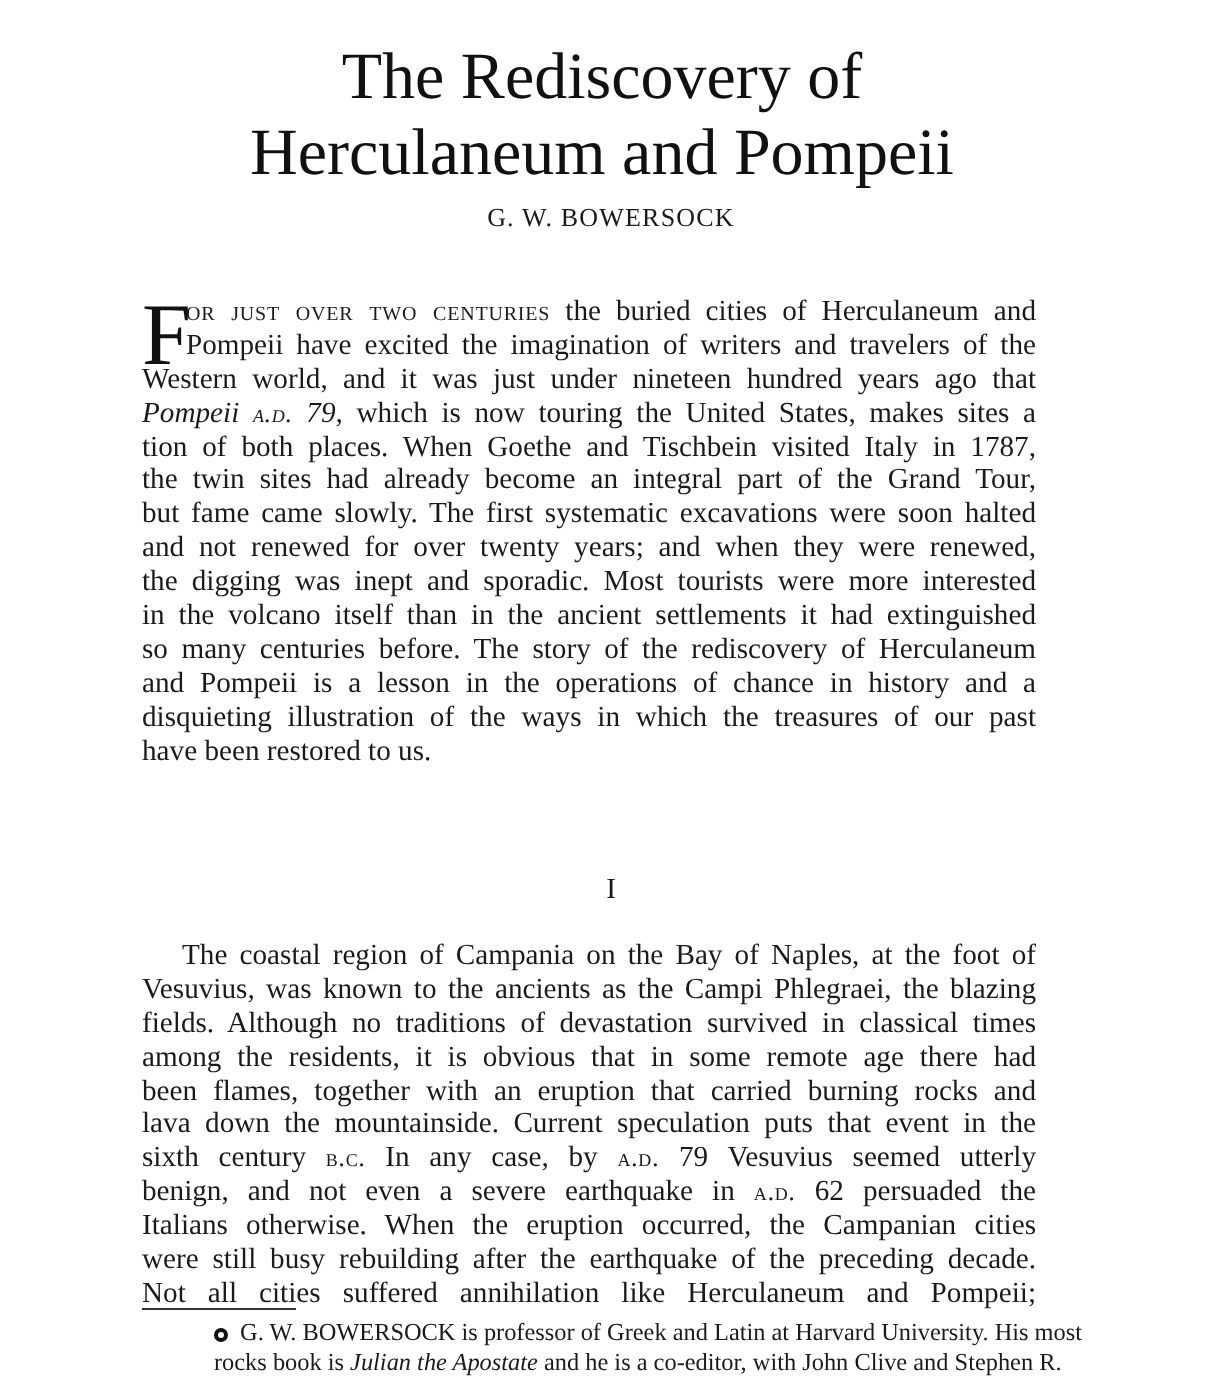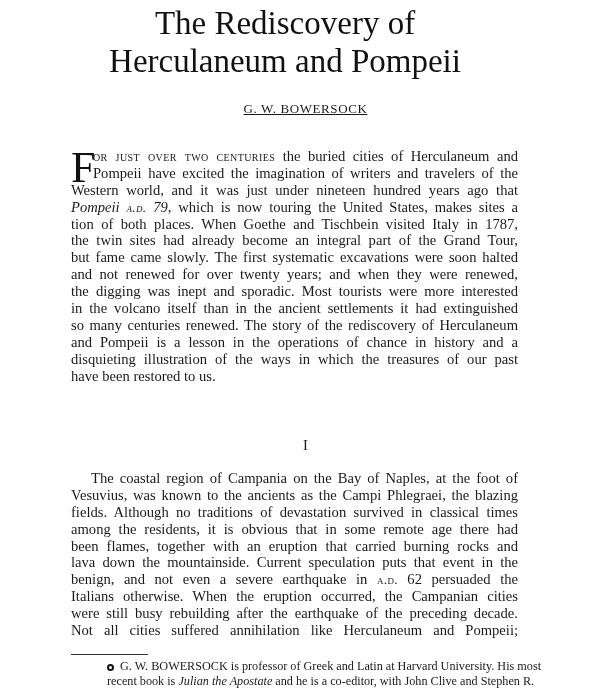--- a/index.html
+++ b/index.html
@@ -4,28 +4,28 @@
   <style>
     html, body { margin: 0; padding: 0; background: #ffffff; }
     body {
       width: 611px; height: 695px; overflow: hidden; position: relative;
       font-family: "Liberation Serif", "DejaVu Serif", serif;
       color: #1a1a1a;
     }
     .page { position: absolute; left: 0; top: 0; width: 611px; height: 695px; }
     .title {
       position: absolute; left: 0; width: 570px; text-align: center;
-      font-size: 33px; line-height: 38px; font-weight: normal; margin: 0;
+      font-size: 33px; line-height: 38px; font-weight: normal; margin: 16px;
       color: #111;
     }
     .title .l1 { display: block; }
     .title .l2 { display: block; }
     .author {
       position: absolute; left: 0; width: 611px; top: 101px; text-align: center;
-      font-size: 13px; letter-spacing: 0.6px; text-decoration: underline;
+      font-size: 13px; letter-spacing: 0.6px;
     }
     .body-text {
       position: absolute; left: 71px; width: 447px;
       font-size: 14.6px; line-height: 16.9px;
     }
     .line {
       display: block; text-align: justify; text-align-last: justify;
       white-space: nowrap; height: 16.9px;
     }
     .line.last { text-align-last: left; }
@@ -75,41 +75,42 @@
     <span class="line dropped"><span class="sc-lead">or just over two centuries</span><span> the buried cities of Herculaneum and</span></span>
     <span class="line dropped">Pompeii have excited the imagination of writers and travelers of the</span>
     <span class="line">Western world, and it was just under nineteen hundred years ago that</span>
     <span class="line"><em><span>Pompeii </span><span class="sc">a.d.</span><span> 79</span></em><span>, which is now touring the United States, makes sites a</span></span>
     <span class="line">tion of both places. When Goethe and Tischbein visited Italy in 1787,</span>
     <span class="line">the twin sites had already become an integral part of the Grand Tour,</span>
     <span class="line">but fame came slowly. The first systematic excavations were soon halted</span>
     <span class="line">and not renewed for over twenty years; and when they were renewed,</span>
     <span class="line">the digging was inept and sporadic. Most tourists were more interested</span>
     <span class="line">in the volcano itself than in the ancient settlements it had extinguished</span>
-    <span class="line">so many centuries renewed. The story of the rediscovery of Herculaneum</span>
+    <span class="line">so many centuries before. The story of the rediscovery of Herculaneum</span>
     <span class="line">and Pompeii is a lesson in the operations of chance in history and a</span>
     <span class="line">disquieting illustration of the ways in which the treasures of our past</span>
     <span class="line last">have been restored to us.</span>
   </div>
 
   <div class="section-num">I</div>
 
   <div class="body-text" style="top:470px;">
     <span class="line indent">The coastal region of Campania on the Bay of Naples, at the foot of</span>
     <span class="line">Vesuvius, was known to the ancients as the Campi Phlegraei, the blazing</span>
     <span class="line">fields. Although no traditions of devastation survived in classical times</span>
     <span class="line">among the residents, it is obvious that in some remote age there had</span>
     <span class="line">been flames, together with an eruption that carried burning rocks and</span>
     <span class="line">lava down the mountainside. Current speculation puts that event in the</span>
+    <span class="line"><span>sixth century </span><span class="sc">b.c.</span><span> In any case, by </span><span class="sc">a.d.</span><span> 79 Vesuvius seemed utterly</span></span>
     <span class="line"><span>benign, and not even a severe earthquake in </span><span class="sc">a.d.</span><span> 62 persuaded the</span></span>
     <span class="line">Italians otherwise. When the eruption occurred, the Campanian cities</span>
     <span class="line">were still busy rebuilding after the earthquake of the preceding decade.</span>
     <span class="line">Not all cities suffered annihilation like Herculaneum and Pompeii;</span>
   </div>
 
   <div class="rule"></div>
 
   <div class="footnote">
     <span class="line"><span class="fn-mark"></span><span> G. W. BOWERSOCK is professor of Greek and Latin at Harvard University. His most</span></span>
-    <span class="line"><span>recent book is </span><em>Julian the Apostate</em><span> and he is a co-editor, with John Clive and Stephen R.</span></span>
+    <span class="line"><span>rocks book is </span><em>Julian the Apostate</em><span> and he is a co-editor, with John Clive and Stephen R.</span></span>
   </div>
 
 </div>
 
 </body></html>

